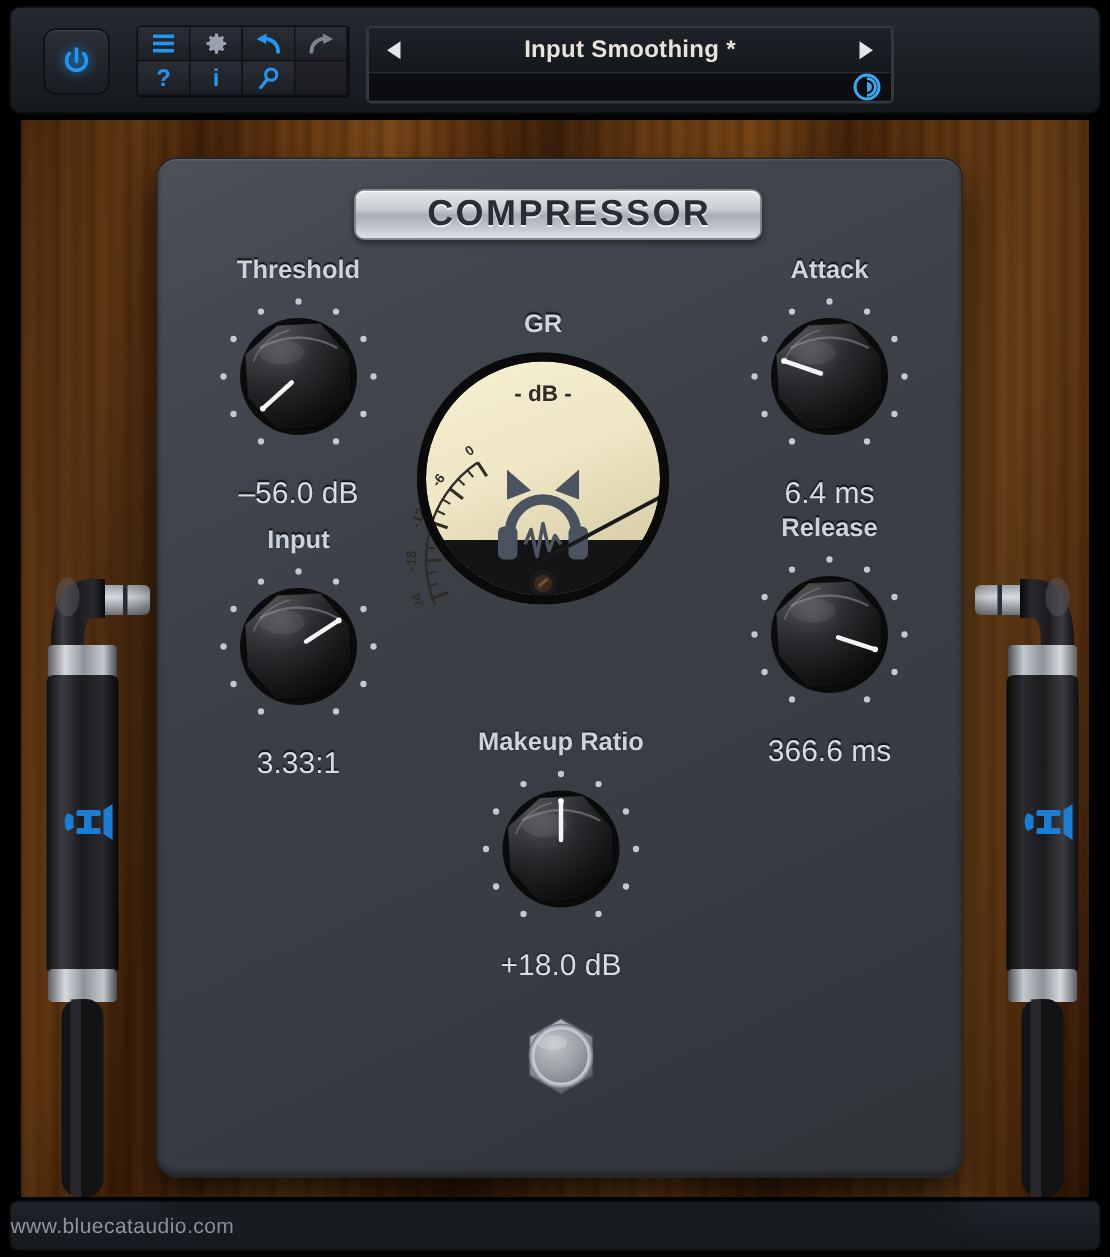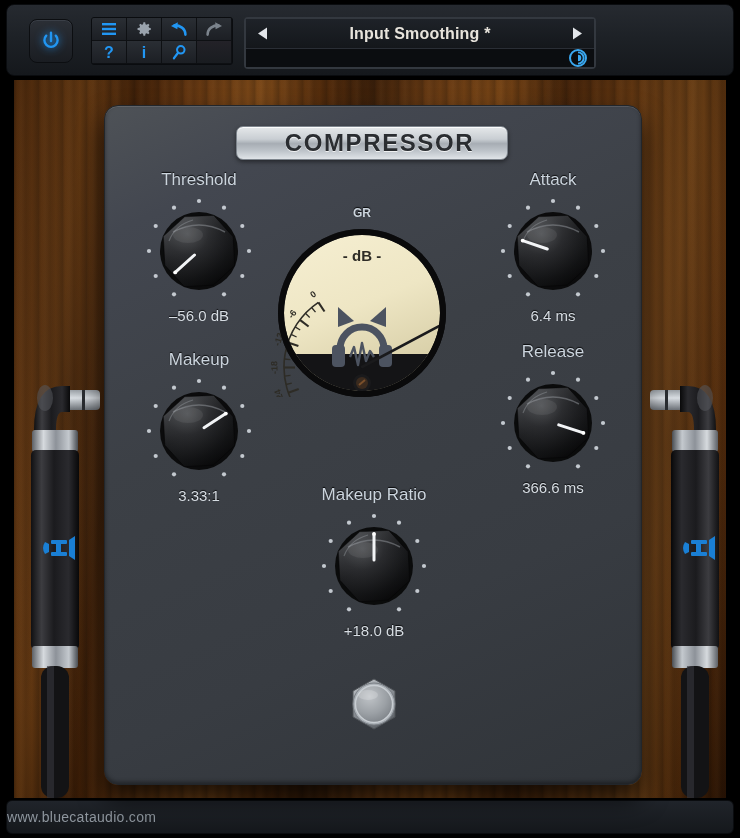--- a/index.html
+++ b/index.html
@@ -173,47 +173,47 @@
     letter-spacing: 1.6px;
     color: #2a2d31;
     text-shadow: 0 1px 0 rgba(255,255,255,0.75);
     margin-left: 15px;
   }
 
   
   .knob-group { position: absolute; text-align: center; }
   .knob-label {
     font-size: 17px;
-    font-weight: normal;
+    font-weight: bold;
     color: #cbd4dd;
     text-shadow: 0 -1px 1px rgba(0,0,0,0.85);
     margin-bottom: 6px;
     white-space: nowrap;
   }
   .knob-wrap {
     position: relative;
     width: 110px; height: 110px;
     margin: 0 auto;
   }
   .knob-value {
-    margin-top: 1px;
-    font-size: 15px;
+    margin-top: 12px;
+    font-size: 20px;
     color: #d6dce2;
     text-shadow: 0 -1px 1px rgba(0,0,0,0.8);
     white-space: nowrap;
   }
 
   
   .meter-group {
     position: absolute;
     left: 163px; top: 100px;
     text-align: center;
   }
   .meter-label {
-    font-size: 12px;
+    font-size: 17px;
     font-weight: bold;
     color: #cbd4dd;
     text-shadow: 0 -1px 1px rgba(0,0,0,0.85);
     margin-bottom: 7px;
   }
   .meter-body {
     position: relative;
     width: 188px; height: 170px;
   }
 
@@ -507,21 +507,21 @@
     <path d="M 29 36 Q 55 22 81 36" stroke="#8a8e93" stroke-width="1.5" fill="none" opacity="0.55"></path>
     <path d="M 25 45 Q 31 29 49 24" stroke="#9ea2a7" stroke-width="1.2" fill="none" opacity="0.40"></path>
     <ellipse cx="44" cy="39" rx="15" ry="8" fill="#ffffff" opacity="0.07"></ellipse>
     <line x1="49.3" y1="53.0" x2="24.7" y2="44.6" stroke="#f2f4f6" stroke-width="3" stroke-linecap="round"></line>
     <circle cx="24.7" cy="44.6" r="1.9" fill="#ffffff"></circle>
   </svg></div>
       <div class="knob-value">6.4 ms</div>
     </div>
 
     <div class="knob-group" style="left:34px; top:244px; width:120px;">
-      <div class="knob-label">Makeup</div>
+      <div class="knob-label">Input</div>
       <div class="knob-wrap" id="k2">
   <svg width="110" height="110" viewBox="0 0 110 110">
     <defs>
       <radialGradient id="kb2" cx="0.34" cy="0.26" r="0.92">
         <stop offset="0%" stop-color="#55575a"></stop>
         <stop offset="32%" stop-color="#2c2d30"></stop>
         <stop offset="70%" stop-color="#141517"></stop>
         <stop offset="100%" stop-color="#0a0a0b"></stop>
       </radialGradient>
       <linearGradient id="kr2" x1="0.2" y1="0" x2="0.8" y2="1">

